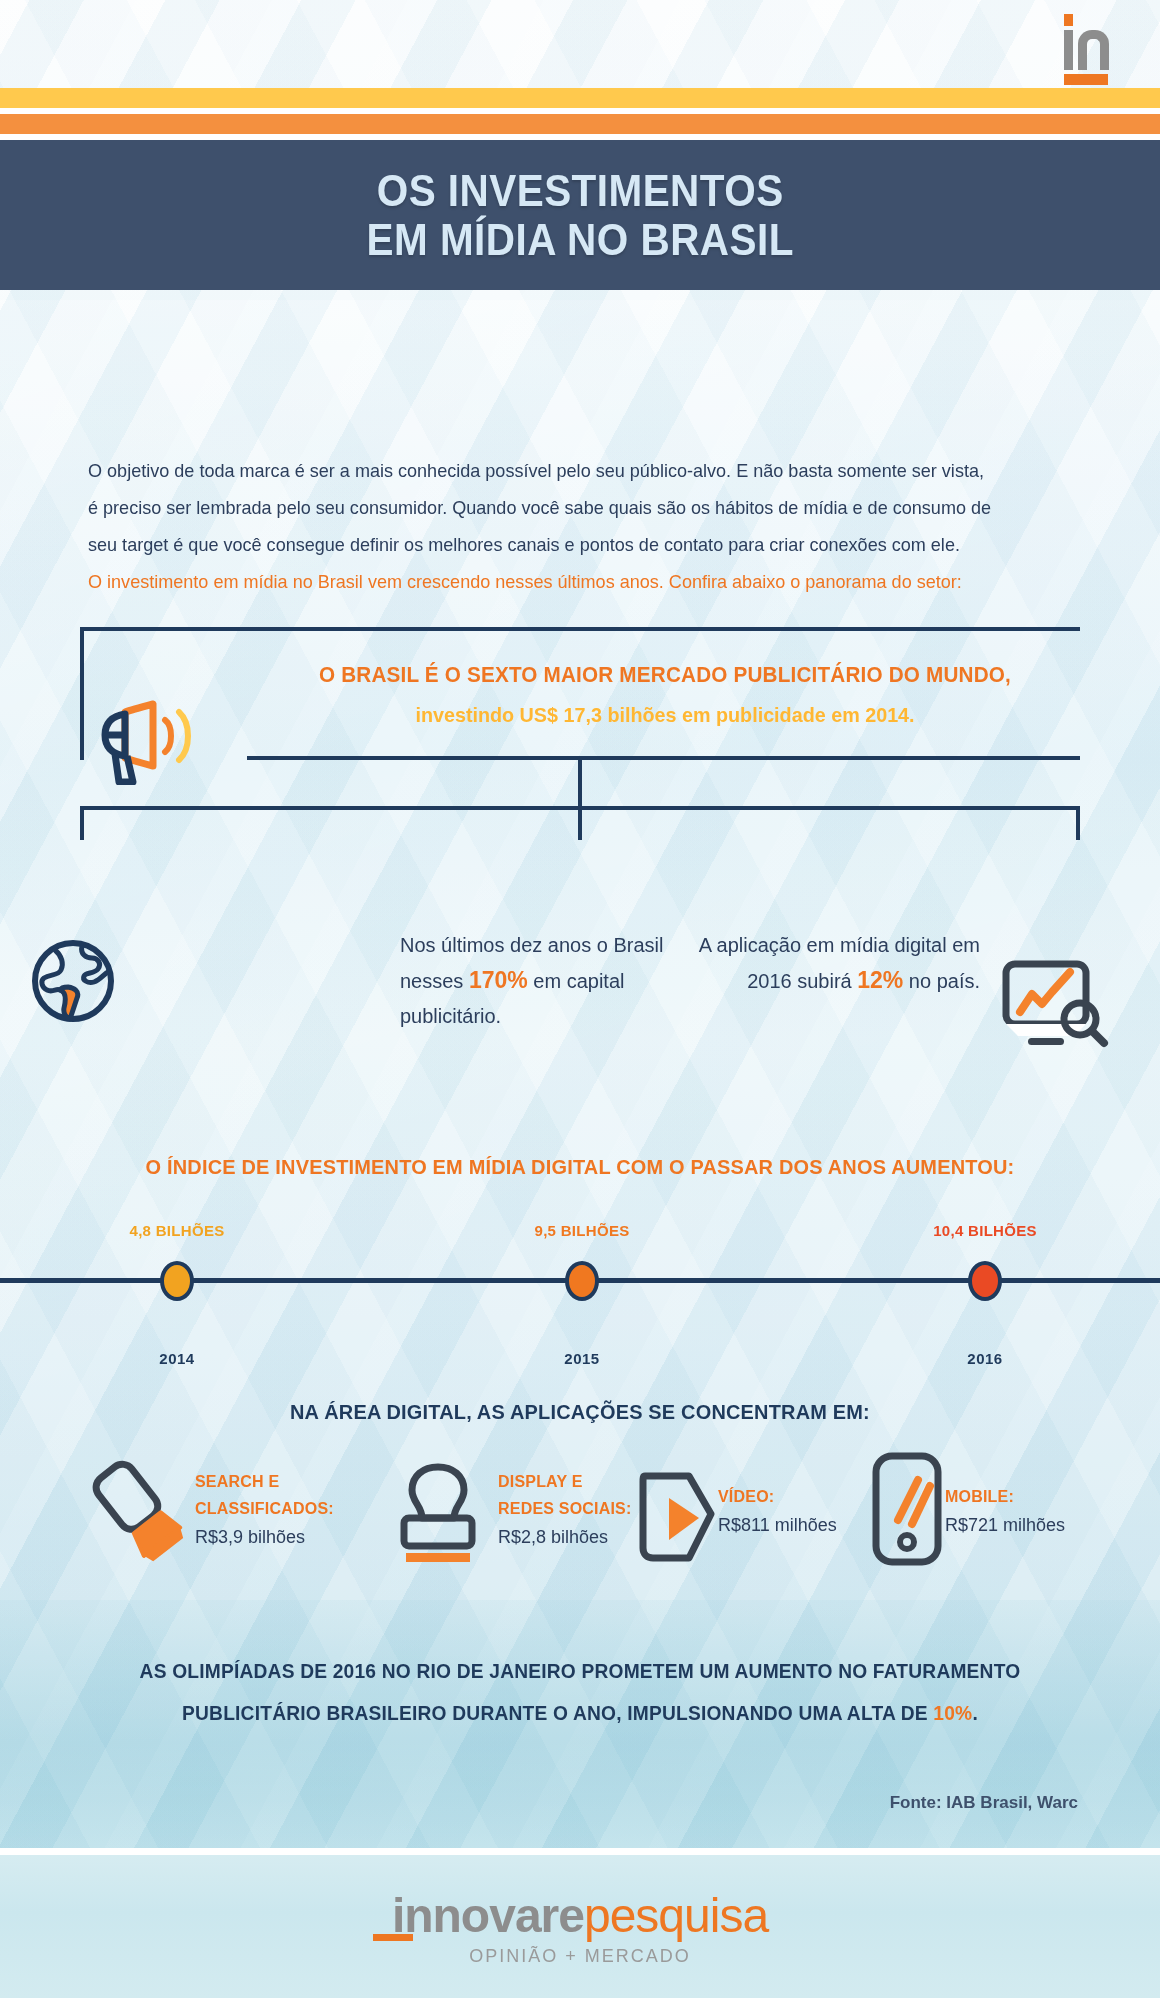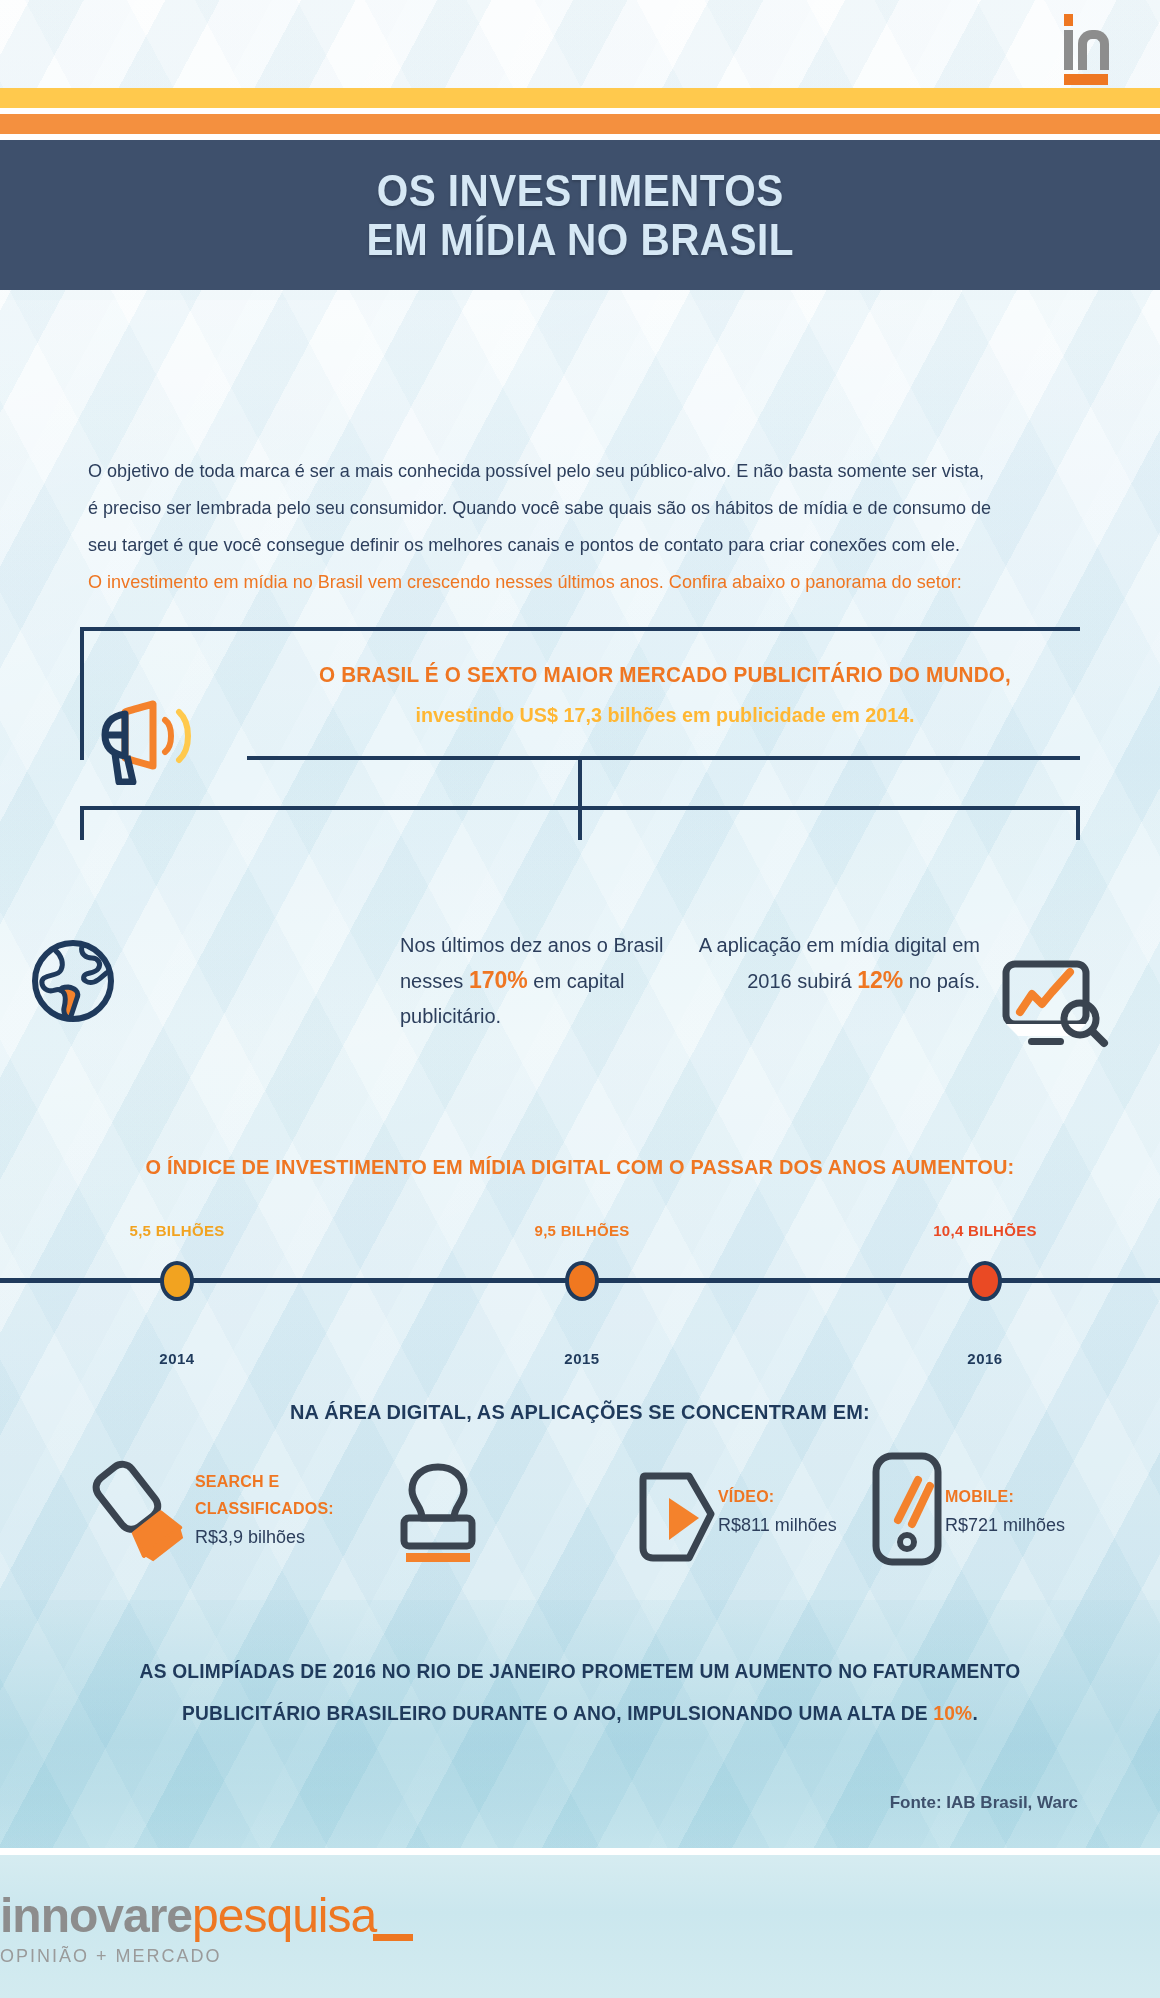--- a/index.html
+++ b/index.html
@@ -188,21 +188,21 @@
   }
   .oly b { color:#ef7622; font-weight:800; }
 
   
   .source {
     position:absolute; right:82px; top:1793px;
     color:#3e506c; font-size:17px; font-weight:700;padding-left:17px;
   }
 
   
-  .flogo { position:absolute; left:0; top:1888px; width:1160px; }
+  .flogo { position:absolute; left:0; top:1888px; width:1160px; text-align:center; }
   .flogo-main { font-size:48px; letter-spacing:-1px; line-height:56px; }
   .flogo-innovare { color:#8d8d8d; font-weight:700; }
   .flogo-pesquisa { color:#ee7722; font-weight:400; }
   .flogo-sub { color:#9a9a9a; font-size:18px; letter-spacing:2px; margin-top:2px; }
   .flogo-ul { position:absolute; left:373px; top:1934px; width:40px; height:7px; background:#ee7722; }
 </style>
 </head>
 <body>
 
 <div class="page">
@@ -286,21 +286,21 @@
       <rect x="28" y="80" width="36" height="7" rx="3.5" fill="#3a4450"></rect>
       <polyline points="20,54 32,36 42,46 52,34 70,14" fill="none" stroke="#f4822c" stroke-width="8" stroke-linejoin="round" stroke-linecap="round"></polyline>
       <circle cx="80" cy="61" r="16" fill="none" stroke="#3a4450" stroke-width="7"></circle>
       <line x1="92" y1="73" x2="104" y2="85" stroke="#3a4450" stroke-width="8" stroke-linecap="round"></line>
     </svg>
   </div>
 
   <div class="tl-heading">O ÍNDICE DE INVESTIMENTO EM MÍDIA DIGITAL COM O PASSAR DOS ANOS AUMENTOU:</div>
   <div class="tl-axis"></div>
 
-  <div class="tl-amount" style="left:67px; top:1222px; color:#f2a320;">5,5 BILHÕES</div>
+  <div class="tl-amount" style="left:67px; top:1222px; color:#f2a320;">4,8 BILHÕES</div>
   <div class="tl-point" style="left:160px; top:1261px; background:#f2a320;"></div>
   <div class="tl-year" style="left:67px; top:1322px;">2014</div>
 
   <div class="tl-amount" style="left:472px; top:1222px; color:#f07820;">9,5 BILHÕES</div>
   <div class="tl-point" style="left:565px; top:1261px; background:#f07820;"></div>
   <div class="tl-year" style="left:472px; top:1322px;">2015</div>
 
   <div class="tl-amount" style="left:875px; top:1222px; color:#ea4a24;">10,4 BILHÕES</div>
   <div class="tl-point" style="left:968px; top:1261px; background:#ea4a24;"></div>
   <div class="tl-year" style="left:875px; top:1322px;">2016</div>
@@ -322,20 +322,25 @@
     <span class="val">R$3,9 bilhões</span>
   </div>
 
   <div class="da-icon" style="left:390px; top:1458px;">
     <svg viewBox="0 0 96 110" width="96" height="110">
       <path d="M32 60 C32 48 22 44 22 32 C22 18 33 9 48 9 C63 9 74 18 74 32 C74 44 64 48 64 60 Z" fill="none" stroke="#3a4450" stroke-width="7" stroke-linejoin="round"></path>
       <rect x="14" y="60" width="68" height="28" rx="5" fill="none" stroke="#3a4450" stroke-width="7"></rect>
       <rect x="16" y="95" width="64" height="9" fill="#f4822c"></rect>
     </svg>
   </div>
+  <div class="da-label" style="left:498px; top:1468px;">
+    <span class="ttl">DISPLAY E</span>
+    <span class="ttl">REDES SOCIAIS:</span>
+    <span class="val">R$2,8 bilhões</span>
+  </div>
 
   <div class="da-icon" style="left:625px; top:1462px;">
     <svg viewBox="0 0 96 110" width="96" height="110">
       <path d="M20 14 L64 14 L86 52 L64 96 L28 96 C22 96 18 92 18 86 L18 20 C18 16 18 14 20 14 Z" fill="none" stroke="#3a4450" stroke-width="7" stroke-linejoin="round" stroke-linecap="round"></path>
       <path d="M44 36 L74 56 L44 78 Z" fill="#f4822c"></path>
     </svg>
   </div>
   <div class="da-label" style="left:718px; top:1483px;">
     <span class="ttl">VÍDEO:</span>
     <span class="val">R$811 milhões</span>

